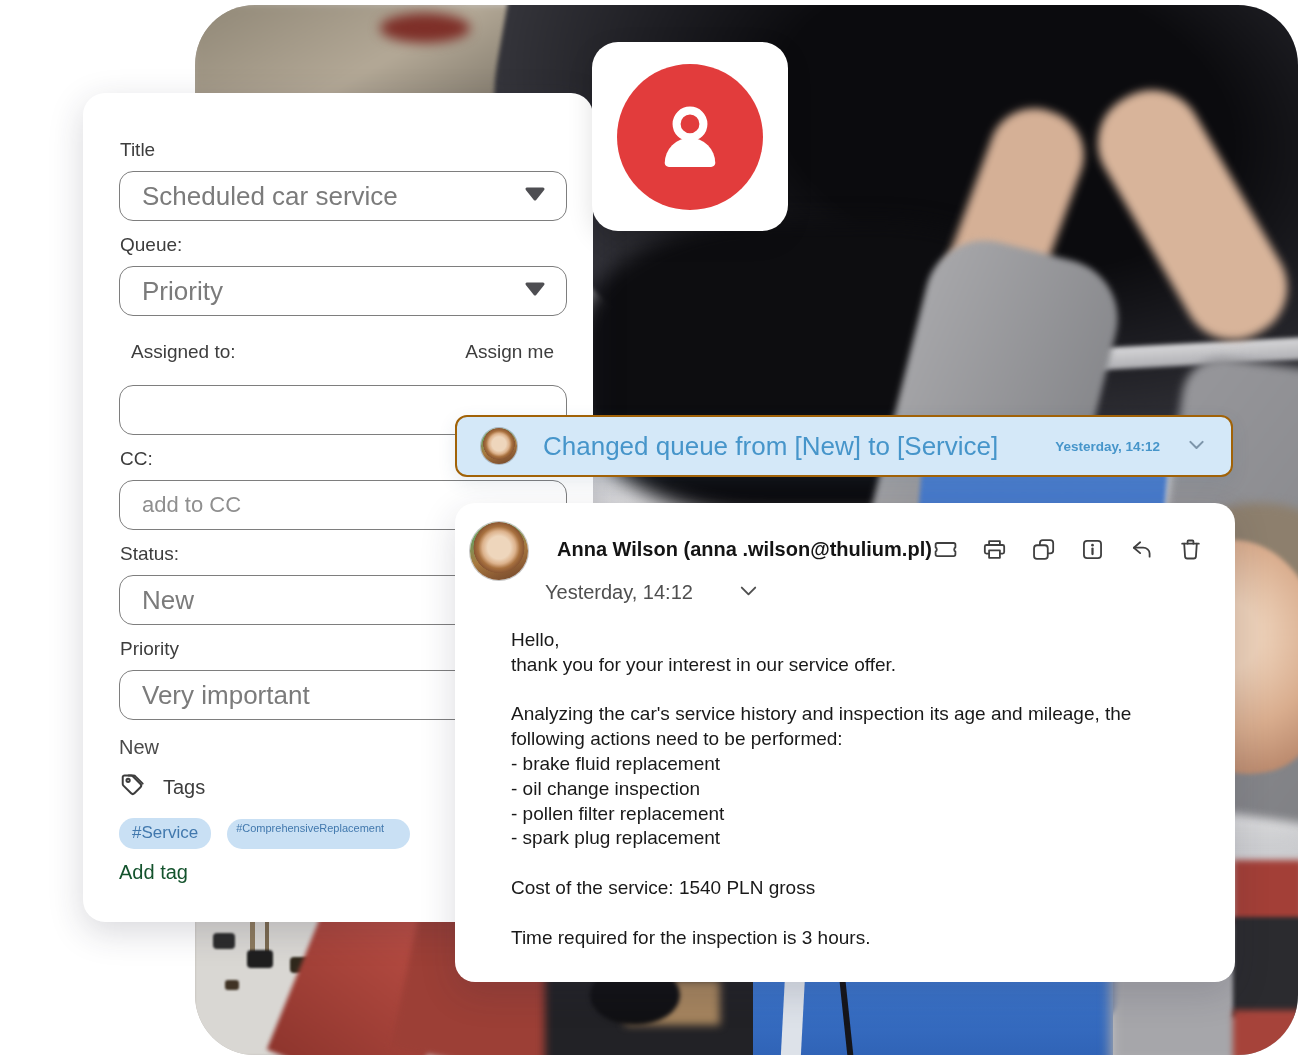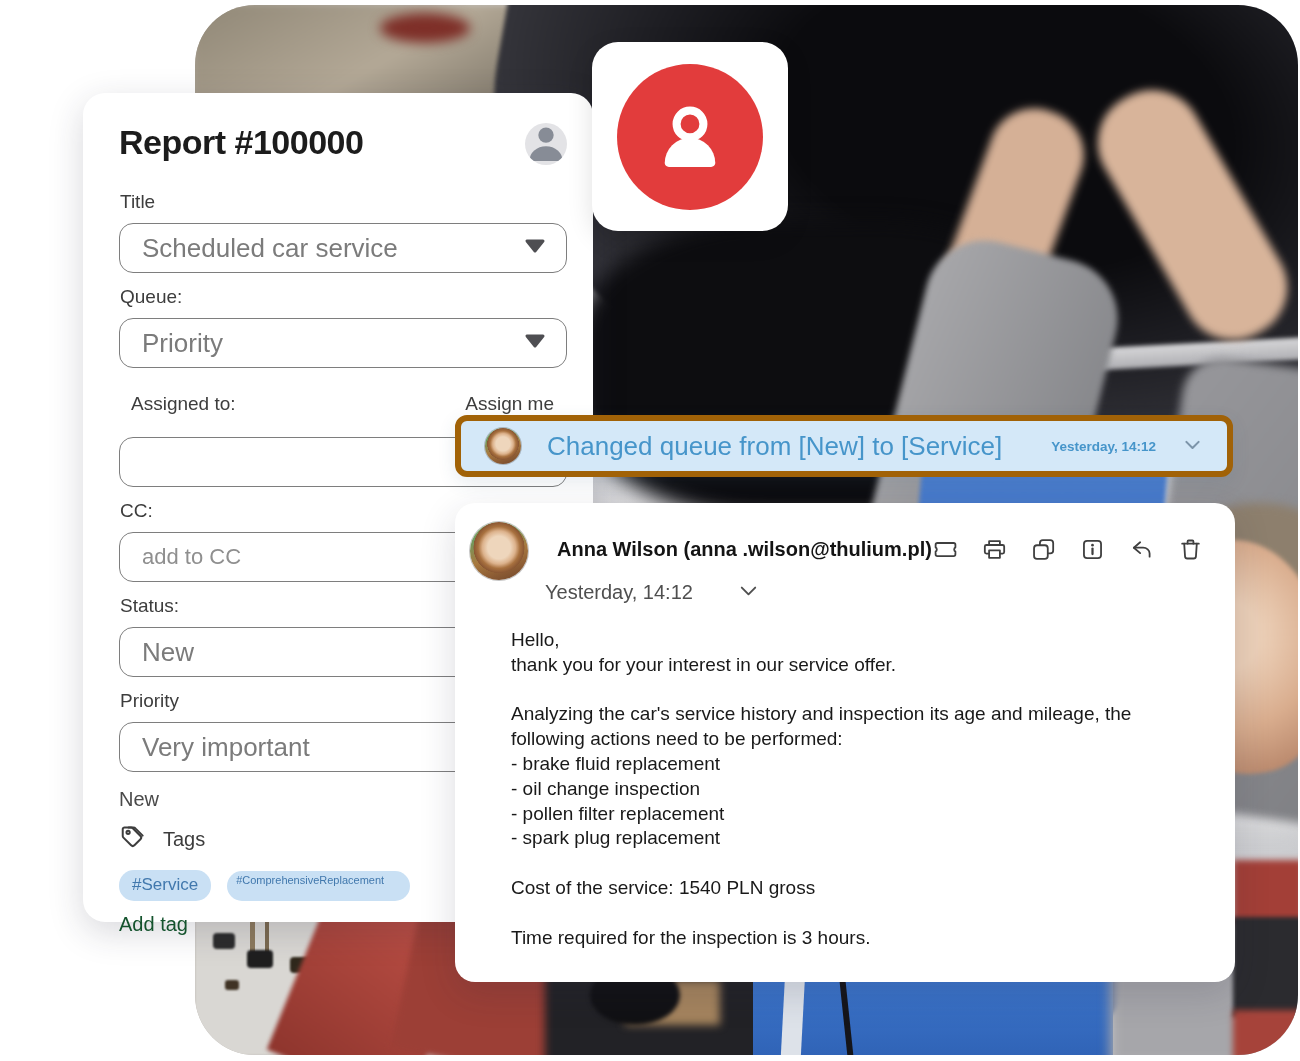--- a/index.html
+++ b/index.html
@@ -85,21 +85,21 @@
 
   
   .avatar-card { position:absolute; left:592px; top:42px; width:196px; height:189px; z-index:3;
                  background:#fff; border-radius:26px; box-shadow:0 8px 26px rgba(0,0,0,.12);
                  display:flex; align-items:center; justify-content:center; cursor:pointer; }
   .red-circle { width:146px; height:146px; border-radius:50%; background:#e23c3c;
                 display:flex; align-items:center; justify-content:center; }
 
   
   .event-bar { position:absolute; left:455px; top:415px; width:778px; height:62px; z-index:4;
-               background:#d4e8f8; border:6px solid #a16207; border-radius:12px; box-sizing:border-box;
+               background:#d4e8f8; border:2px solid #a16207; border-radius:12px; box-sizing:border-box;
                display:flex; align-items:center; padding:0 24px; cursor:pointer;
                box-shadow:0 6px 18px rgba(60,90,120,.12); }
   .anna { border-radius:50%; box-shadow:0 0 0 1px rgba(90,90,90,.35);
           background:
             radial-gradient(circle at 50% 44%, #eed6bc 0 26%, #dcb28c 38%, #a8713f 48%, #8a5733 58%, rgba(0,0,0,0) 59%),
             linear-gradient(160deg,#8fae6b 0%,#6f9a5e 25%,#a8793f 55%,#8a5a33 80%,#6e452a 100%); }
   .anna.small { width:36px; height:36px; flex:none; }
   .anna.big { width:58px; height:58px; flex:none; }
   .event-msg { font-size:26px; color:#4695ca; margin-left:26px; white-space:nowrap; }
   .event-right { margin-left:auto; display:flex; align-items:center; gap:26px; }
@@ -155,31 +155,20 @@
     <div class="ph pants"></div>
     <div class="ph stripe"></div>
     <div class="ph strap"></div>
     <div class="ph floorgray"></div>
     <div class="ph redcol1"></div>
     <div class="ph darkwin"></div>
     <div class="ph redcol2"></div>
   </div>
 
   <div class="report-card">
-    <div class="card-head">
-      <h1>Report #100000</h1>
-      <div class="user-badge">
-        <span>
-          <svg width="42" height="42" viewBox="0 0 24 24">
-              <circle cx="12" cy="9.2" r="4.4" fill="#878c96"></circle>
-              <path d="M2.5 24a9.5 8.5 0 0 1 19 0Z" fill="#878c96"></path>
-            </svg>
-        </span>
-      </div>
-    </div>
 
     <div class="f-label">Title</div>
     <div class="select">
       <span class="val">Scheduled car service</span>
       <span><svg width="22" height="16" viewBox="0 0 22 16">
             <path d="M3 3h16l-8 10z" fill="#4e4e52" stroke="#4e4e52" stroke-width="3" stroke-linejoin="round"></path>
           </svg></span>
     </div>
 
     <div class="f-label tight">Queue:</div>

